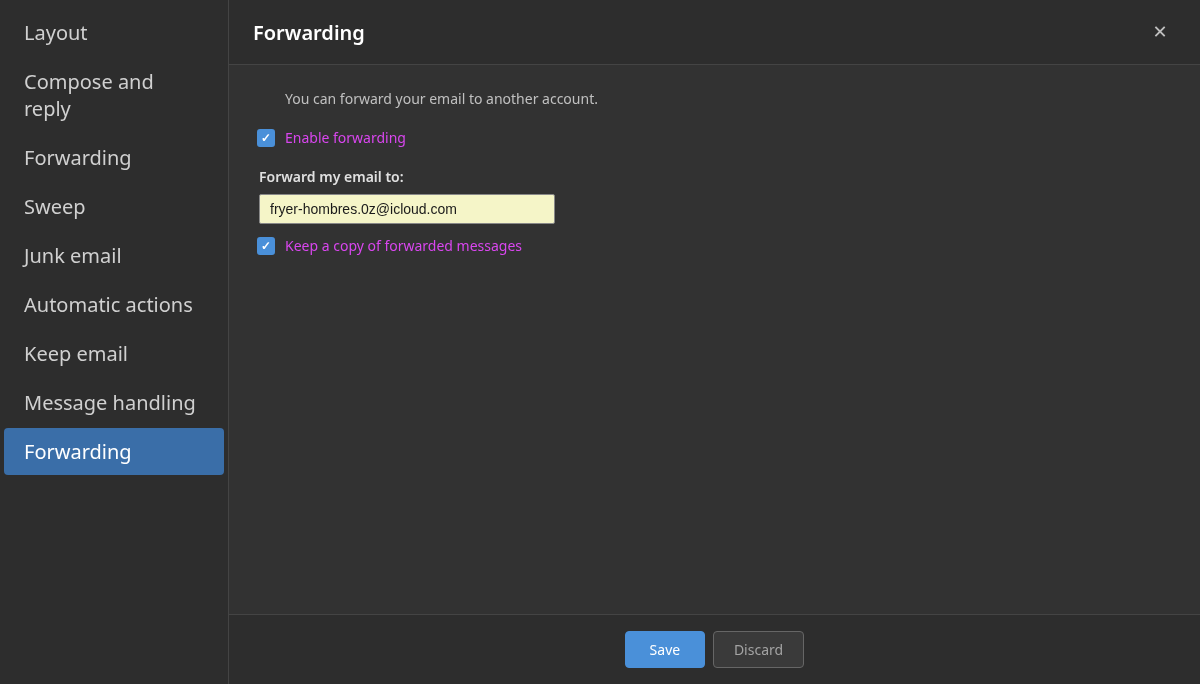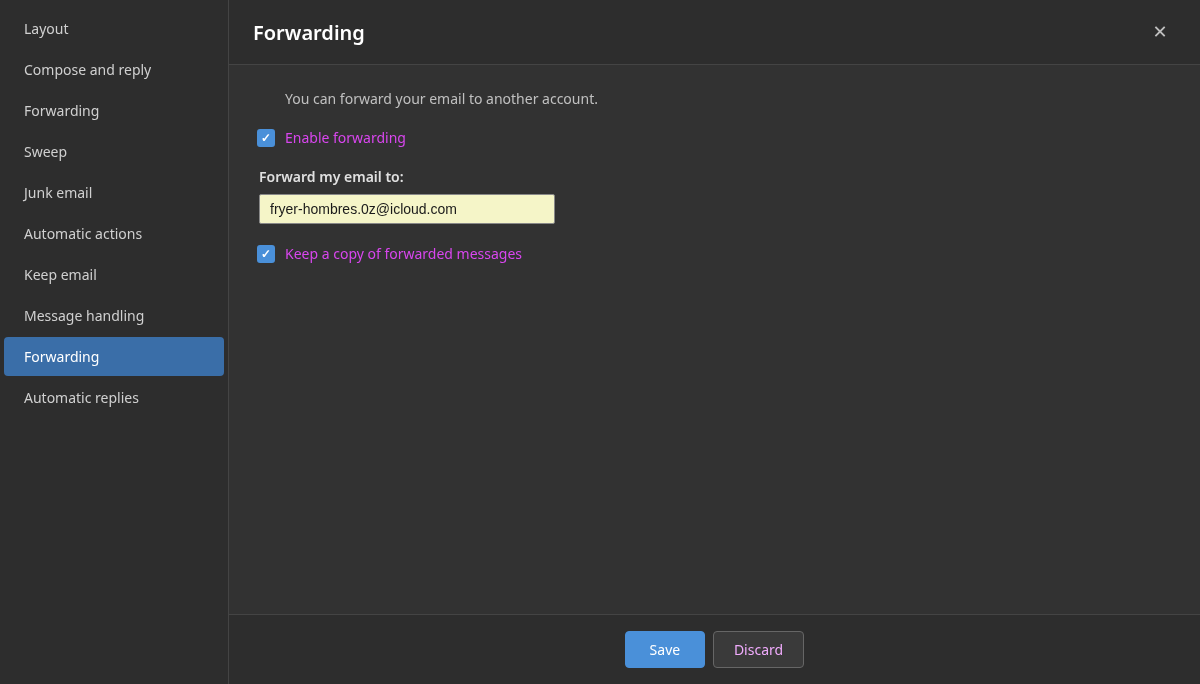--- a/index.html
+++ b/index.html
@@ -26,21 +26,21 @@
       background-color: #2d2d2d;
       display: flex;
       flex-direction: column;
       padding-top: 8px;
     }
 
     .sidebar-item {
       padding: 10px 20px;
       cursor: pointer;
       color: #d0d0d0;
-      font-size: 14px;
+      font-size: 20px;
       border-radius: 4px;
       margin: 1px 4px;
     }
 
     .sidebar-item.active {
       background-color: #3a6ea8;
       color: #ffffff;
     }
 
     
@@ -125,21 +125,21 @@
 
     .checkbox-label {
       color: #d946ef;
       font-size: 14px;
       cursor: pointer;
     }
 
     
     .forward-section {
       margin-left: 2px;
-      margin-bottom: 20px;
+      margin-bottom: 12px;
     }
 
     .forward-label {
       font-size: 14px;
       font-weight: 600;
       color: #e0e0e0;
       margin-bottom: 8px;
     }
 
     .email-input {
@@ -174,21 +174,21 @@
     }
 
     .btn-primary {
       background-color: #4a90d9;
       color: #ffffff;
       border: 1px solid #4a90d9;
     }
 
     .btn-secondary {
       background-color: #3a3a3a;
-      color: #f0abfc;
+      color: #a3a3a3;
       border: 1px solid #666;
     }
 
     
     .divider {
       width: 1px;
       background-color: #444;
     }
   </style>
 </head>
@@ -198,21 +198,20 @@
 
 <div class="sidebar-item">Layout</div>
     <div class="sidebar-item">Compose and reply</div>
     <div class="sidebar-item">Forwarding</div>
     <div class="sidebar-item">Sweep</div>
     <div class="sidebar-item">Junk email</div>
     <div class="sidebar-item">Automatic actions</div>
     <div class="sidebar-item">Keep email</div>
     <div class="sidebar-item">Message handling</div>
     <div class="sidebar-item active">Forwarding</div>
-    <div class="sidebar-item">Automatic replies</div>
   </nav>
 
 <div class="divider"></div>
 
 <div class="main-content">
 
   <div class="panel-header">
     <h1 class="panel-title">Forwarding</h1>
     <button class="close-btn">✕</button>
   </div>

